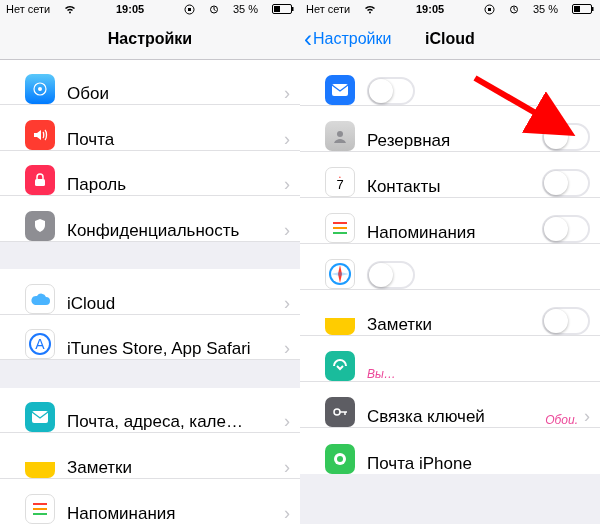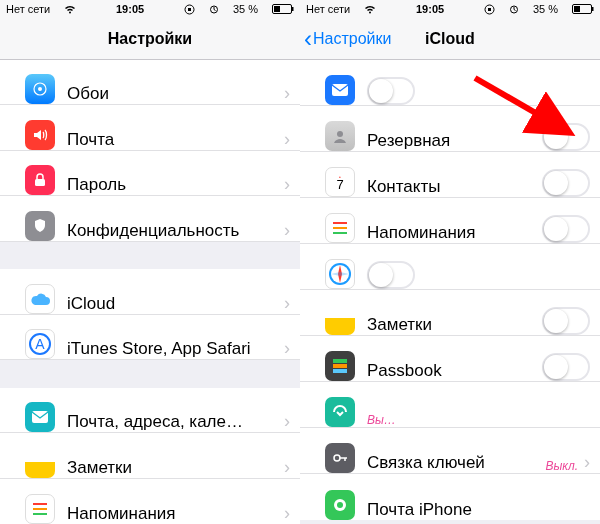--- a/index.html
+++ b/index.html
@@ -374,50 +374,37 @@
         </div>
     </div>
     <div class="row">
       <div class="row-icon bg-yellow"></div>
       <span class="row-label">Заметки</span>
       <div class="toggle">
           <div class="toggle-knob"></div>
         </div>
     </div>
     <div class="row">
-      <div class="row-icon bg-book">
-        <svg width="20" height="20" viewBox="0 0 20 20">
-            <rect x="3" y="3" width="14" height="4" fill="#34c759"></rect>
-            <rect x="3" y="8" width="14" height="4" fill="#ff9500"></rect>
-            <rect x="3" y="13" width="14" height="4" fill="#5ac8fa"></rect>
-          </svg>
-      </div>
-      <span class="row-label">Passbook</span>
-      <div class="toggle">
-          <div class="toggle-knob"></div>
-        </div>
-    </div>
-    <div class="row">
       <div class="row-icon bg-teal">
         <svg width="18" height="18" viewBox="0 0 18 18">
             <path d="M3 9a6 6 0 1112 0" stroke="#fff" stroke-width="2" fill="none"></path>
             <path d="M6 9l3 3 3-3" stroke="#fff" stroke-width="2" fill="none"></path>
           </svg>
       </div>
       <span class="row-value">Вы…</span>
     </div>
     <div class="row">
       <div class="row-icon bg-dark">
         <svg width="18" height="18" viewBox="0 0 18 18">
             <circle cx="6" cy="9" r="3" fill="none" stroke="#fff" stroke-width="1.5"></circle>
             <path d="M9 9h7M14 9v3" stroke="#fff" stroke-width="1.5"></path>
           </svg>
       </div>
       <span class="row-label">Связка ключей</span>
-      <span class="row-value">Выкл.</span>
+      <span class="row-value">Обои.</span>
       <span class="row-chevron">›</span>
     </div>
     <div class="row" style="border-bottom:none">
       <div class="row-icon bg-green">
         <svg width="18" height="18" viewBox="0 0 18 18">
             <circle cx="9" cy="9" r="6" fill="#fff"></circle>
             <circle cx="9" cy="9" r="3" fill="#34c759"></circle>
           </svg>
       </div>
       <span class="row-label">Почта iPhone</span>

